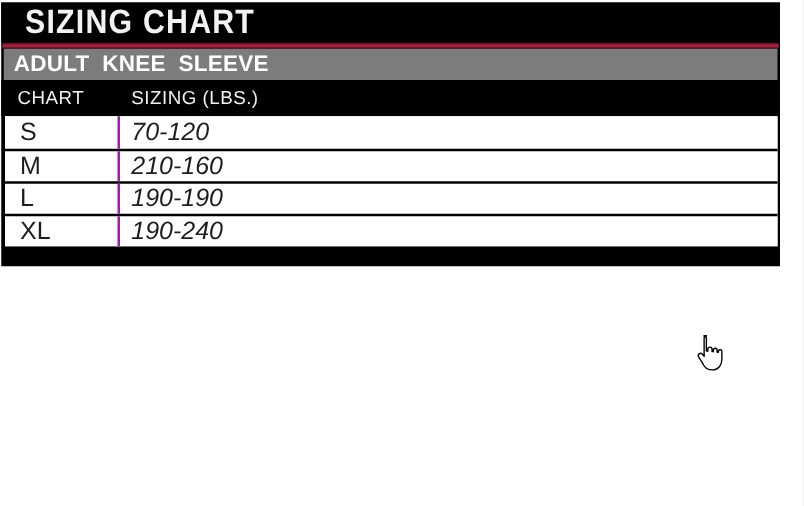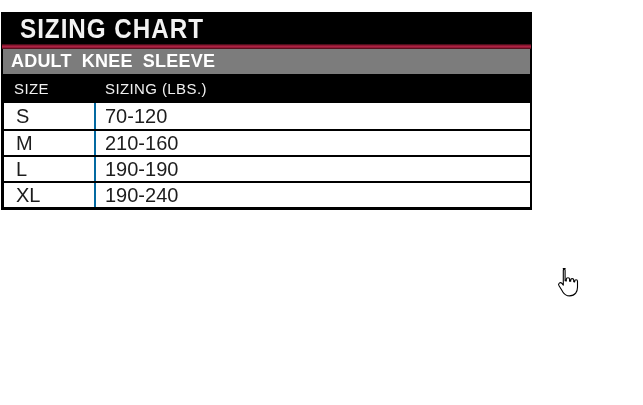--- a/index.html
+++ b/index.html
@@ -5,24 +5,24 @@
   * { margin: 0; padding: 0; box-sizing: border-box; }
   html, body {
     width: 643px; height: 405px;
     background: #ffffff;
     font-family: "Liberation Sans", sans-serif;
     overflow: hidden;
     position: relative;
   }
   .chart-block {
     position: absolute;
-    left: 1px; top: 12px;
-    width: 531px;
+    left: 1px; top: 2px;
+    width: 623px;
     background: #000;
-    padding-bottom: 3px;
+    padding-bottom: 16px;
   }
   .title-bar {
     height: 32px;
     background: #000;
     display: flex;
     align-items: center;
     padding-left: 19px;
     overflow: hidden;
   }
   .title-text {
@@ -78,24 +78,25 @@
   }
   .table-row + .table-row { border-top: 2px solid #000; }
   .size-cell {
     width: 90px;
     padding-left: 12px;
     display: flex;
     align-items: center;
   }
   .weight-cell {
     flex: 1;
-    border-left: 2px solid #0369a1;
+    border-left: 2px solid #a21caf;
     padding-left: 9px;
     display: flex;
     align-items: center;
+    font-style: italic;
   }
   .cursor {
     position: absolute;
     left: 553px;
     top: 266px;
     width: 26px;
     height: 34px;
     pointer-events: none;
   }
 </style>
@@ -108,21 +109,21 @@
     <span class="title-text">SIZING CHART</span>
   </div>
 
   <div class="accent-stripe"></div>
 
   <div class="subheader-bar">
     <span>ADULT KNEE SLEEVE</span>
   </div>
 
   <div class="col-header-row">
-    <span class="col-header-size">SIZE</span>
+    <span class="col-header-size">CHART</span>
     <span class="col-header-weight">SIZING (LBS.)</span>
   </div>
 
   <div class="table-body">
     <div class="table-row">
       <div class="size-cell">S</div>
       <div class="weight-cell">70-120</div>
     </div>
     <div class="table-row">
       <div class="size-cell">M</div>

